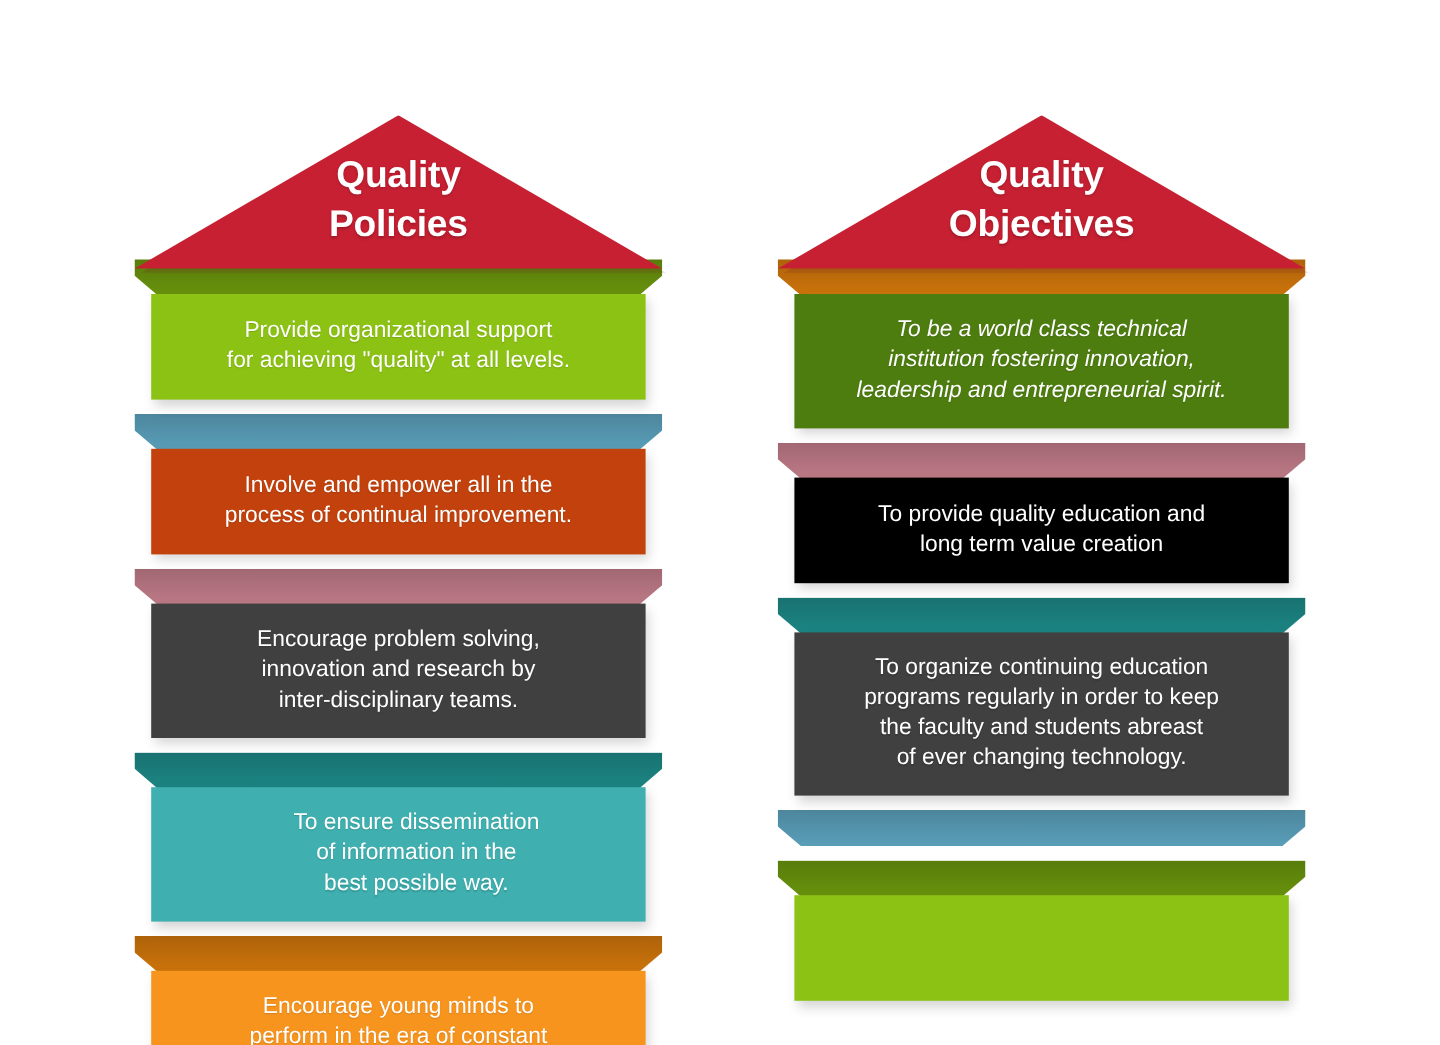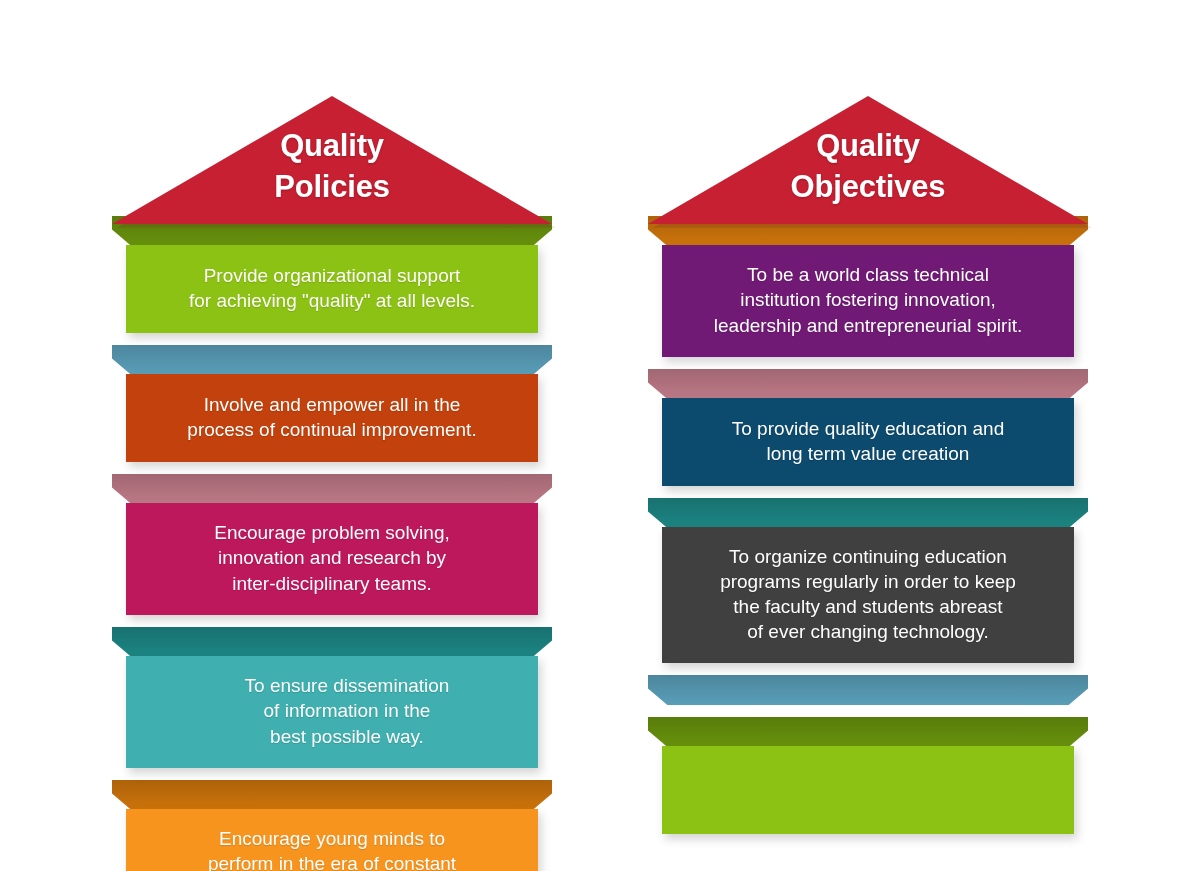--- a/index.html
+++ b/index.html
@@ -162,21 +162,21 @@
         <div class="band-panel" style="background: #c2410c;">
           <div class="band-text">Involve and empower all in the
 process of continual improvement.</div>
         </div>
       </div>
       <div class="band" data-lines="3">
         <div class="band-fold">
           <div class="band-fold-inner" style="background: rgb(201, 129, 143);"></div>
           <div class="band-fold-sheen"></div>
         </div>
-        <div class="band-panel" style="background: #be185d;">
+        <div class="band-panel" style="background: #404040;">
           <div class="band-text">Encourage problem solving,
 innovation and research by
 inter-disciplinary teams.</div>
         </div>
       </div>
       <div class="band" data-lines="3">
         <div class="band-fold">
           <div class="band-fold-inner" style="background: rgb(30, 142, 140);"></div>
           <div class="band-fold-sheen"></div>
         </div>
@@ -203,32 +203,32 @@
         <div class="tri-shadow"></div>
         <div class="tri" style="background: rgb(198, 32, 50);"></div>
         <div class="arrow-title" style="white-space: pre-line;">Quality
 Objectives</div>
       </div>
       <div class="band" data-lines="3">
         <div class="band-fold">
           <div class="band-fold-inner" style="background: rgb(217, 123, 12);"></div>
           <div class="band-fold-sheen"></div>
         </div>
-        <div class="band-panel" style="background: #701a75;">
+        <div class="band-panel" style="background: #4d7c0f; font-style: italic;">
           <div class="band-text">To be a world class technical
 institution fostering innovation,
 leadership and entrepreneurial spirit.</div>
         </div>
       </div>
       <div class="band" data-lines="2">
         <div class="band-fold">
           <div class="band-fold-inner" style="background: rgb(201, 129, 143);"></div>
           <div class="band-fold-sheen"></div>
         </div>
-        <div class="band-panel" style="background: #0c4a6e;">
+        <div class="band-panel" style="background: #000000;">
           <div class="band-text">To provide quality education and
 long term value creation</div>
         </div>
       </div>
       <div class="band" data-lines="4">
         <div class="band-fold">
           <div class="band-fold-inner" style="background: rgb(30, 142, 140);"></div>
           <div class="band-fold-sheen"></div>
         </div>
         <div class="band-panel" style="background: #404040;">

